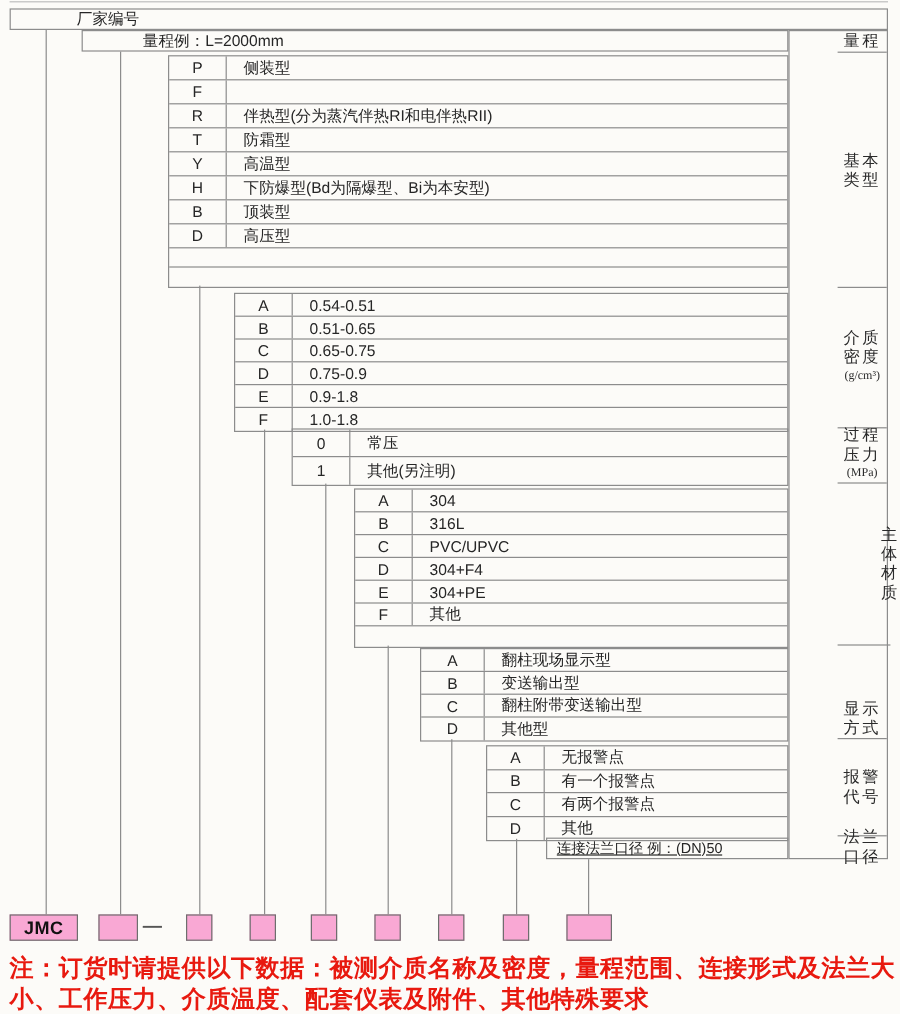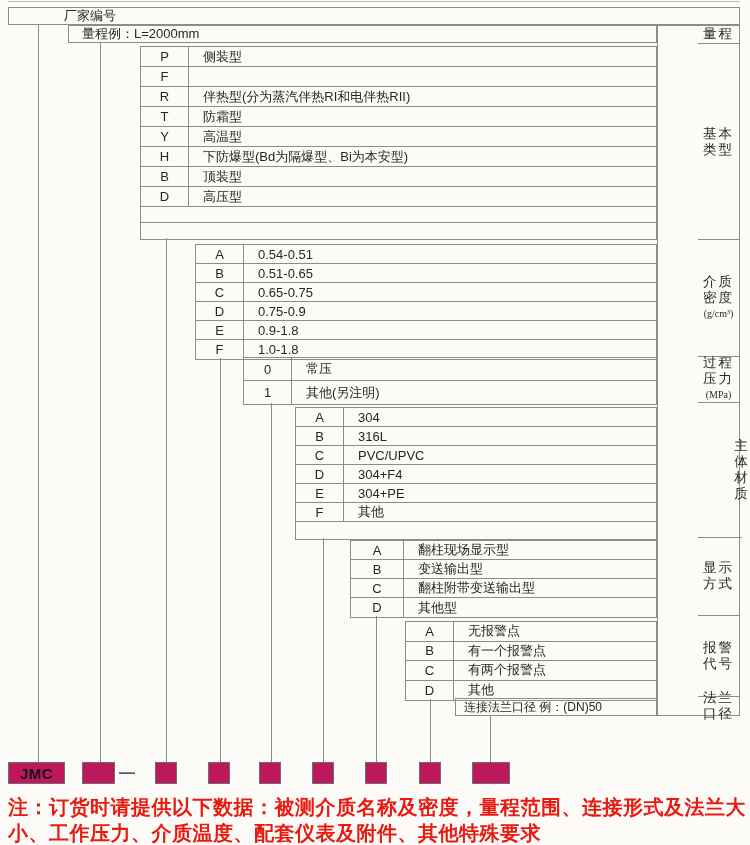--- a/index.html
+++ b/index.html
@@ -31,38 +31,38 @@
   
   .labelcol{position:absolute;left:657px;top:25px;width:83px;height:691px;border:1px solid #8c8c8c;box-sizing:border-box;display:flex;flex-direction:column;}
   .labelcell{border-bottom:1px solid #8c8c8c;box-sizing:border-box;display:flex;flex-direction:column;align-items:center;justify-content:center;
     font-family:"Liberation Serif","DejaVu Serif",serif;font-size:13.5px;color:#2a2a2a;letter-spacing:2px;line-height:16px;text-align:center;margin-left:40px;}
   .labelcell:last-child{border-bottom:none;}
   .labelcell .sub{font-size:10px;letter-spacing:0;}
   
   .vline{position:absolute;width:1px;background:#8c8c8c;}
   .hline{position:absolute;height:1px;background:#bdbdbd;}
   
-  .bbox{position:absolute;top:762px;height:22px;border:1.5px solid #6e6e6e;box-sizing:border-box;background:#be185d;display:flex;align-items:center;justify-content:center;}
+  .bbox{position:absolute;top:762px;height:22px;border:1.5px solid #6e6e6e;box-sizing:border-box;background:#f9a8d4;display:flex;align-items:center;justify-content:center;}
   .model-prefix{font-weight:bold;font-size:15px;color:#111;letter-spacing:0.5px;}
   .dash{position:absolute;top:762px;height:22px;display:flex;align-items:center;color:#555;font-weight:bold;font-size:16px;}
   
   .note{position:absolute;left:8px;top:794px;width:742px;font-size:20px;font-weight:bold;line-height:26px;letter-spacing:0.5px;}
 </style>
 </head>
 <body>
 
 <div class="stage">
 
   <div class="hline" style="left:8px;top:1px;width:732px;"></div>
 
   <div class="obox" style="left:8px;top:7px;width:732px;height:18px;">
     <span style="padding-left:55px;">厂家编号</span>
   </div>
 
-  <div class="obox" style="left:68px;top:25px;width:589px;height:18px;">
+  <div class="obox" style="left:68px;top:25px;width:589px;height:18px;padding-left:37px;">
     <span style="padding-left:13px;">量程例：L=2000mm</span>
   </div>
 
   <div class="tbl tbl-basic" style="left:140px;top:46px;width:517px;">
     <div class="row">
         <span class="code">P</span>
         <span class="desc">侧装型</span>
       </div>
     <div class="row">
         <span class="code">F</span>
@@ -201,21 +201,21 @@
     <div class="row">
         <span class="code">C</span>
         <span class="desc">有两个报警点</span>
       </div>
     <div class="row">
         <span class="code">D</span>
         <span class="desc">其他</span>
       </div>
   </div>
 
-  <div class="obox" style="left:455px;top:698px;width:202px;height:18px;font-size:12px;">
+  <div class="obox" style="left:455px;top:698px;width:202px;height:18px;font-size:12px;text-decoration:underline;">
     <span style="padding-left:8px;white-space:nowrap;overflow:hidden;">连接法兰口径 例：(DN)50</span>
   </div>
 
   <div class="labelcol">
     <div class="labelcell" style="height:18px;">
         <span>量程</span>
       </div>
     <div class="labelcell" style="height:197px;">
         <span>基本类型</span>
       </div>
@@ -223,21 +223,21 @@
         <span>介质密度</span>
         <span class="sub">(g/cm³)</span>
       </div>
     <div class="labelcell" style="height:46px;">
         <span>过程压力</span>
         <span class="sub">(MPa)</span>
       </div>
     <div class="labelcell" style="height:135px;padding-left:44px;">
         <span>主体材质</span>
       </div>
-    <div class="labelcell" style="height:79px;">
+    <div class="labelcell" style="height:79px;justify-content:flex-end;">
         <span>显示方式</span>
       </div>
     <div class="labelcell" style="height:81px;">
         <span>报警代号</span>
       </div>
     <div class="labelcell" style="height:18px;">
         <span>法兰口径</span>
       </div>
   </div>
 

